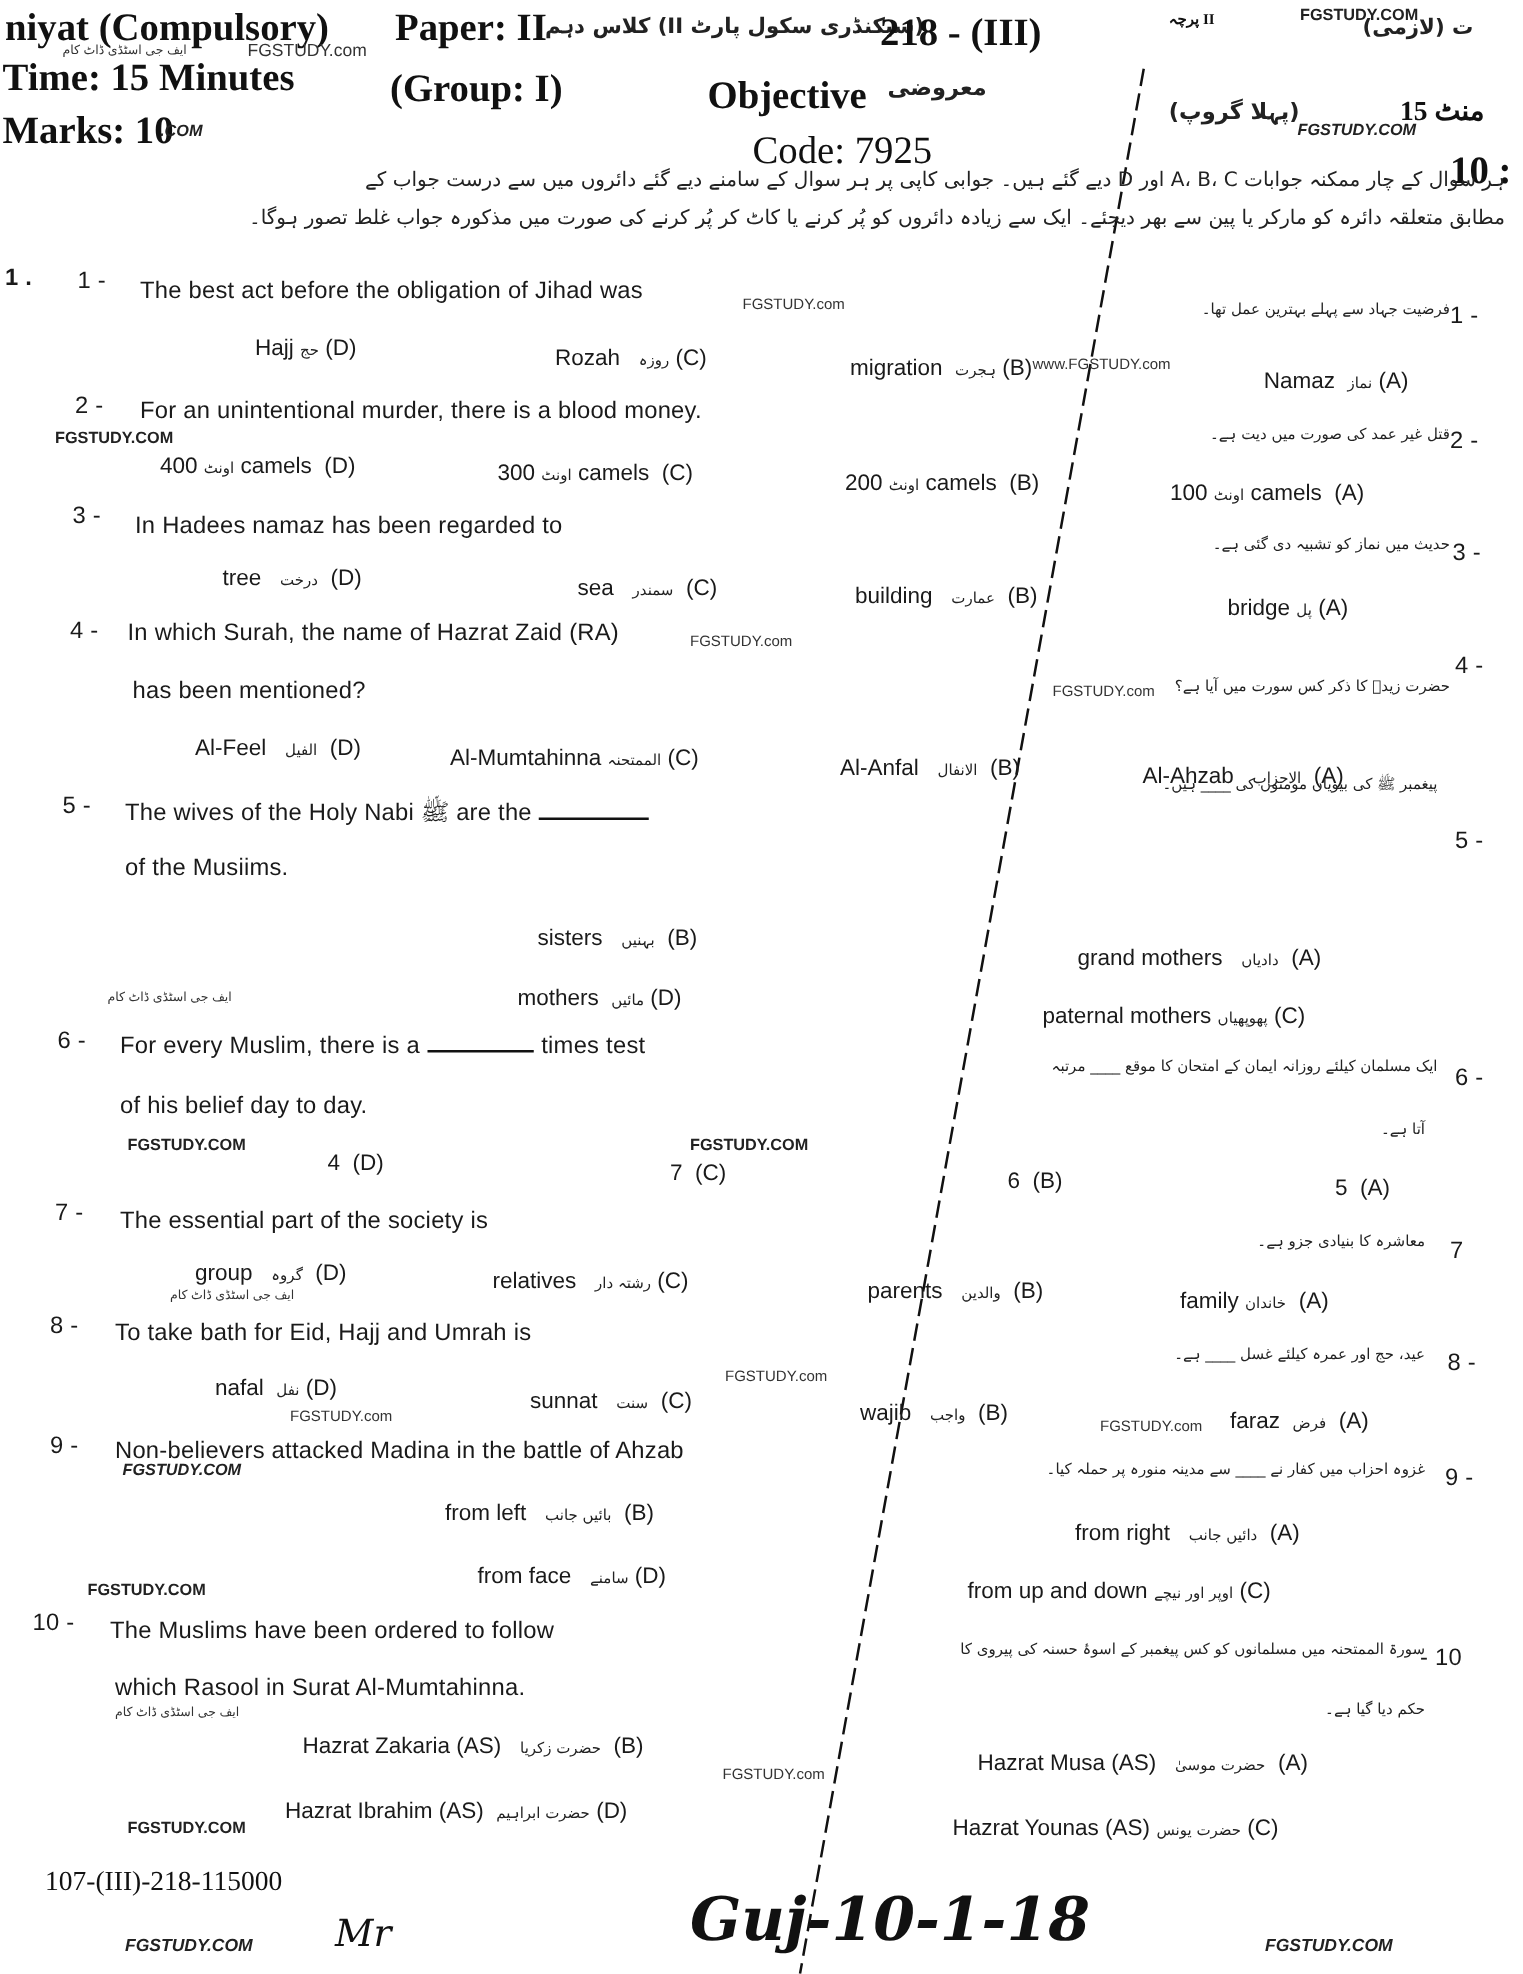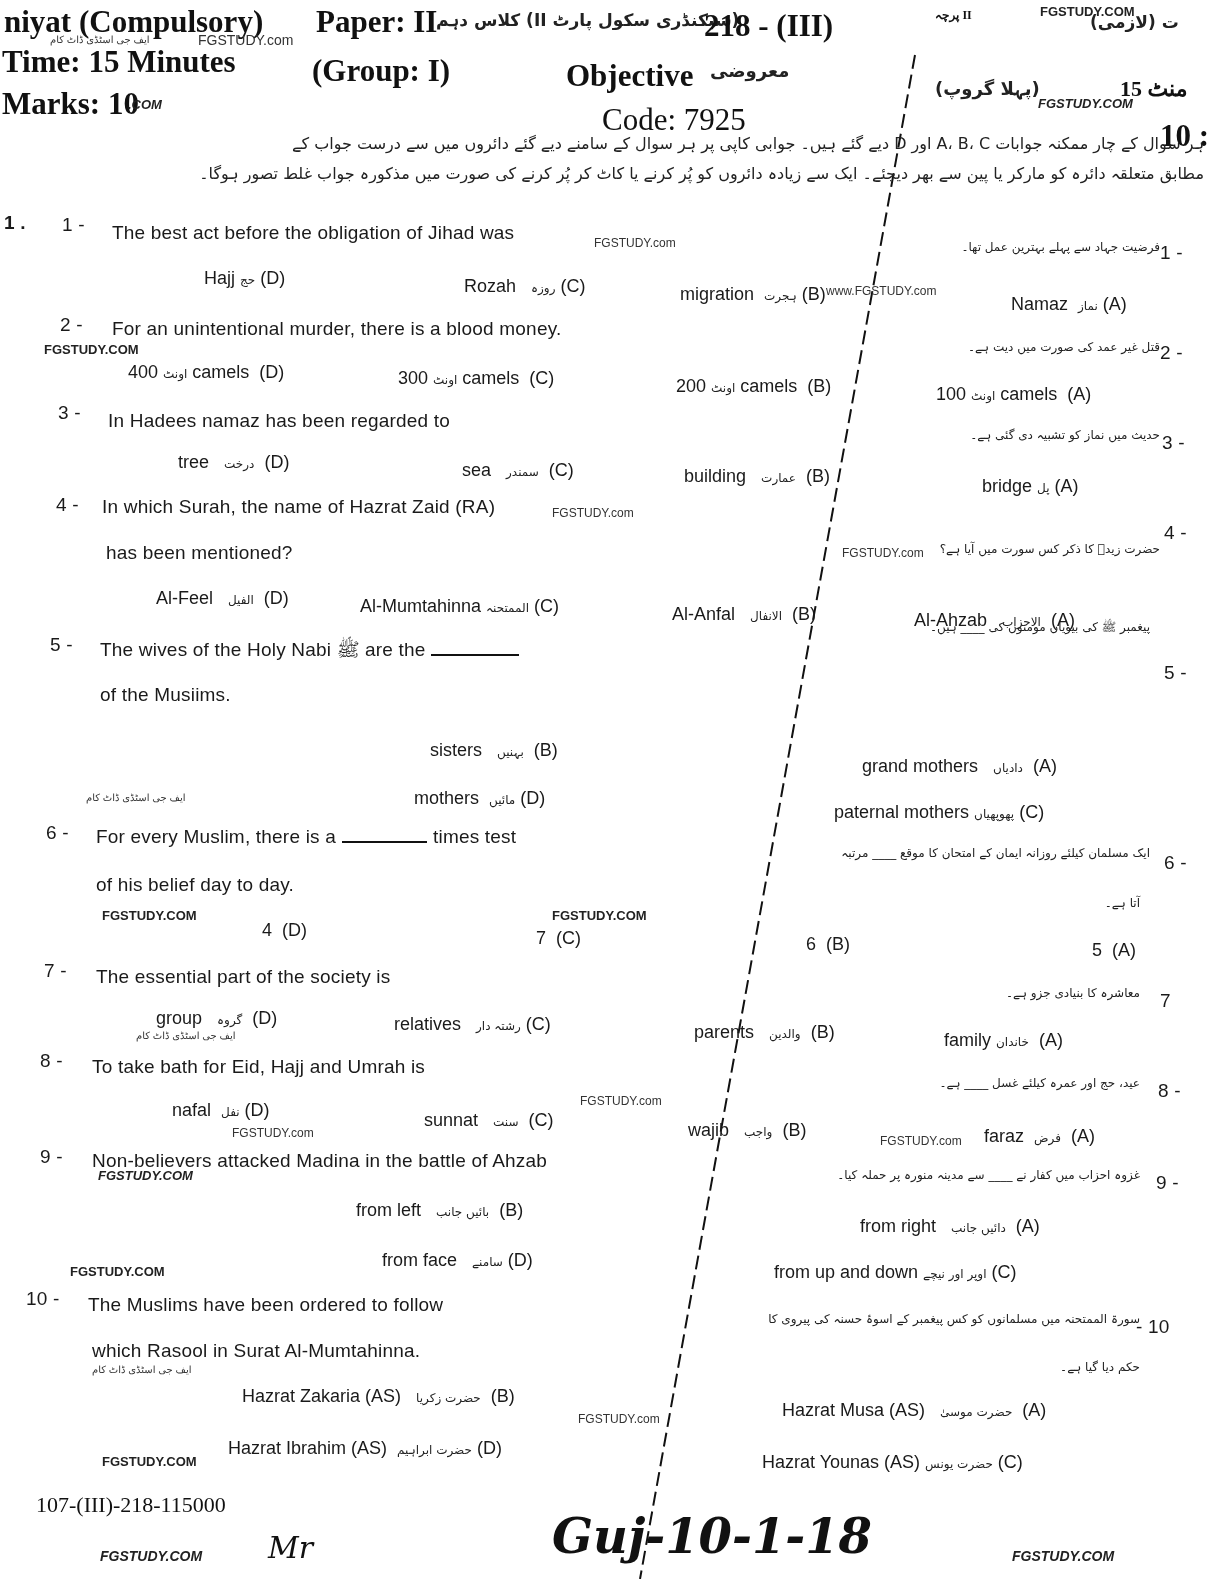--- a/index.html
+++ b/index.html
@@ -54,21 +54,21 @@
 <div class="abs q" style="left:4px;top:212px;font-weight:bold;">1 .</div>
 
 <div>
   <div class="abs q" style="left:62px;top:214px;">1 -</div>
   <div class="abs q" style="left:112px;top:222px;">The best act before the obligation of Jihad was</div>
   <div class="abs wm" style="left:594px;top:236px;">FGSTUDY.com</div>
   <div class="abs ur" style="left:860px;top:240px;width:300px;text-align:right;">فرضیت جہاد سے پہلے بہترین عمل تھا۔</div>
   <div class="abs q" style="left:1160px;top:242px;">1 -</div>
 
   <div class="abs opt" style="left:204px;top:268px;"><span>Hajj</span> <span class="ur">حج</span> <span>(D)</span></div>
-  <div class="abs opt" style="left:464px;top:276px;"><span>Rozah</span> &nbsp;&nbsp;<span class="ur">روزہ</span> <span>(C)</span></div>
+  <div class="abs opt" style="left:444px;top:276px;"><span>Rozah</span> &nbsp;&nbsp;<span class="ur">روزہ</span> <span>(C)</span></div>
   <div class="abs opt" style="left:680px;top:284px;"><span>migration</span> &nbsp;<span class="ur">ہجرت</span> <span>(B)</span></div>
   <div class="abs wm" style="left:826px;top:284px;">www.FGSTUDY.com</div>
   <div class="abs opt" style="left:1011px;top:294px;"><span>Namaz</span> &nbsp;<span class="ur">نماز</span> <span>(A)</span></div>
 </div>
 
 <div>
   <div class="abs q" style="left:60px;top:314px;">2 -</div>
   <div class="abs q" style="left:112px;top:318px;">For an unintentional murder, there is a blood money.</div>
   <div class="abs wmb" style="left:44px;top:342px;">FGSTUDY.COM</div>
   <div class="abs ur" style="left:860px;top:340px;width:300px;text-align:right;">قتل غیر عمد کی صورت میں دیت ہے۔</div>
@@ -127,21 +127,21 @@
   <div class="abs q" style="left:96px;top:874px;">of his belief day to day.</div>
   <div class="abs ur" style="left:640px;top:846px;width:510px;text-align:right;">ایک مسلمان کیلئے روزانہ ایمان کے امتحان کا موقع ____ مرتبہ</div>
   <div class="abs ur" style="left:1060px;top:896px;width:80px;text-align:right;">آتا ہے۔</div>
   <div class="abs q" style="left:1164px;top:852px;">6 -</div>
   <div class="abs wmb" style="left:102px;top:908px;">FGSTUDY.COM</div>
   <div class="abs wmb" style="left:552px;top:908px;">FGSTUDY.COM</div>
 
   <div class="abs opt" style="left:262px;top:920px;"><span>4</span> &nbsp;<span>(D)</span></div>
   <div class="abs opt" style="left:536px;top:928px;"><span>7</span> &nbsp;<span>(C)</span></div>
   <div class="abs opt" style="left:806px;top:934px;"><span>6</span> &nbsp;<span>(B)</span></div>
-  <div class="abs opt" style="left:1068px;top:940px;margin-left:24px;"><span>5</span> &nbsp;<span>(A)</span></div>
+  <div class="abs opt" style="left:1068px;top:940px;"><span>5</span> &nbsp;<span>(A)</span></div>
 </div>
 
 <div>
   <div class="abs q" style="left:44px;top:960px;">7 -</div>
   <div class="abs q" style="left:96px;top:966px;">The essential part of the society is</div>
   <div class="abs ur" style="left:870px;top:986px;width:270px;text-align:right;">معاشرہ کا بنیادی جزو ہے۔</div>
   <div class="abs q" style="left:1160px;top:990px;">7</div>
 
   <div class="abs opt" style="left:156px;top:1008px;"><span>group</span> &nbsp;&nbsp;<span class="ur">گروہ</span> &nbsp;<span>(D)</span></div>
   <div class="abs wm" style="left:136px;top:1030px;font-size:10px;direction:rtl;">ایف جی اسٹڈی ڈاٹ کام</div>

